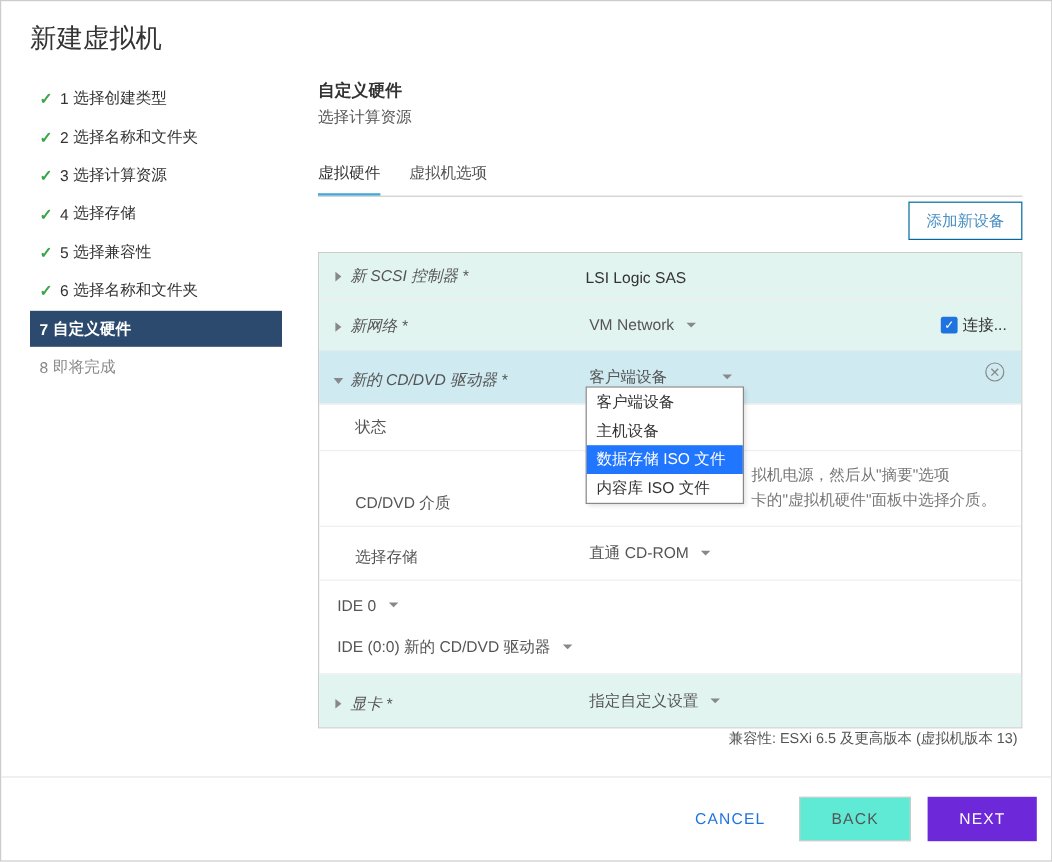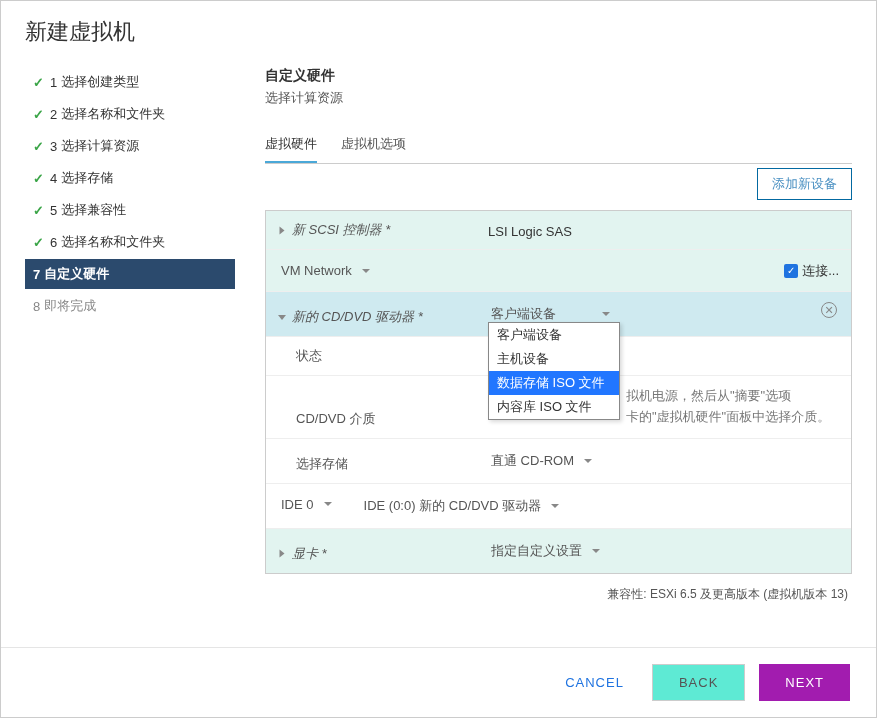--- a/index.html
+++ b/index.html
@@ -35,25 +35,25 @@
 .subrow .cell-label{padding-left:30px;font-style:normal}
 .select-like{border:1px solid transparent;padding:2px 16px 2px 2px;position:relative;color:#555;display:inline-flex;align-items:center;gap:6px}
 .select-like .dd{width:0;height:0;border-left:4px solid transparent;border-right:4px solid transparent;border-top:4px solid #888;margin-left:4px}
 .chk-box{width:14px;height:14px;border-radius:2px;background:#1f73e0;color:#fff;display:inline-flex;align-items:center;justify-content:center;font-size:10px;margin-right:4px}
 .dropdown-open{background:#fff}
 .dropdown-menu{position:absolute;top:30px;left:12px;border:1px solid #888;background:#fff;z-index:10;box-shadow:2px 2px 4px rgba(0,0,0,0.15)}
 .dropdown-menu .item{padding:3px 14px 3px 8px;font-size:13px;color:#333;white-space:nowrap}
 .dropdown-menu .item.hl{background:#2176ff;color:#fff}
 .remove-icon{width:16px;height:16px;border:1.5px solid #888;border-radius:50%;position:absolute;right:14px;top:10px;display:flex;align-items:center;justify-content:center;color:#888;font-size:11px;cursor:pointer}
 .hint{color:#777;line-height:1.6}
-.compat{text-align:right;font-size:12px;color:#555;margin-top:12px;padding-right:4px}
-.footer{border-top:1px solid #e5e5e5;padding:16px 26px;display:flex;justify-content:flex-end;gap:14px}
+.compat{text-align:right;font-size:12px;color:#555;padding-right:4px}
+.footer{border-top:1px solid #e5e5e5;padding:16px 12px;display:flex;justify-content:flex-end;gap:14px}
 .btn-txt{background:none;border:none;color:#1f73e0;font-size:13px;letter-spacing:1px;padding:10px 14px;cursor:pointer}
 .btn-secondary{border:1px solid #ccc;background:#5eead4;color:#555;font-size:13px;padding:10px 26px;letter-spacing:1px;cursor:pointer}
-.btn-primary{border:none;background:#a21caf;color:#fff;font-size:13px;padding:10px 26px;letter-spacing:1px;cursor:pointer}
+.btn-primary{border:none;background:#6d28d9;color:#fff;font-size:13px;padding:10px 26px;letter-spacing:1px;cursor:pointer}
 .watermark{position:absolute;bottom:16px;right:30px;color:#ccc;font-size:12px;pointer-events:none}
 </style>
 </head>
 <body>
 
 <div class="modal">
   <div class="header">
     <h1>新建虚拟机</h1>
   </div>
 
@@ -118,20 +118,24 @@
           <div class="cell-label">
               <span class="caret" style="transform:rotate(-90deg)"></span>
               <span>新 SCSI 控制器 *</span>
             </div>
           <div class="cell-value">
               <span>LSI Logic SAS</span>
             </div>
         </div>
 
         <div class="row header-row">
+          <div class="cell-label">
+              <span class="caret" style="transform:rotate(-90deg)"></span>
+              <span>新网络 *</span>
+            </div>
           <div class="cell-value">
             <span class="select-like">
                 <span>VM Network</span>
                 <span class="dd"></span>
               </span>
             <span style="margin-left:auto;display:flex;align-items:center">
                 <span class="chk-box">✓</span>
                 <span>连接...</span>
               </span>
           </div>
@@ -180,21 +184,21 @@
             </div>
           <div class="cell-value">
               <span class="select-like">
                 <span>直通 CD-ROM</span>
                 <span class="dd"></span>
               </span>
             </div>
         </div>
 
         <div class="row subrow">
-          <div class="cell-value" style="flex-direction:row;align-items:flex-start;gap:12px">
+          <div class="cell-value" style="flex-direction:column;align-items:flex-start;gap:12px">
             <span class="select-like">
                 <span>IDE 0</span>
                 <span class="dd"></span>
               </span>
             <span class="select-like">
                 <span>IDE (0:0) 新的 CD/DVD 驱动器</span>
                 <span class="dd"></span>
               </span>
           </div>
         </div>

